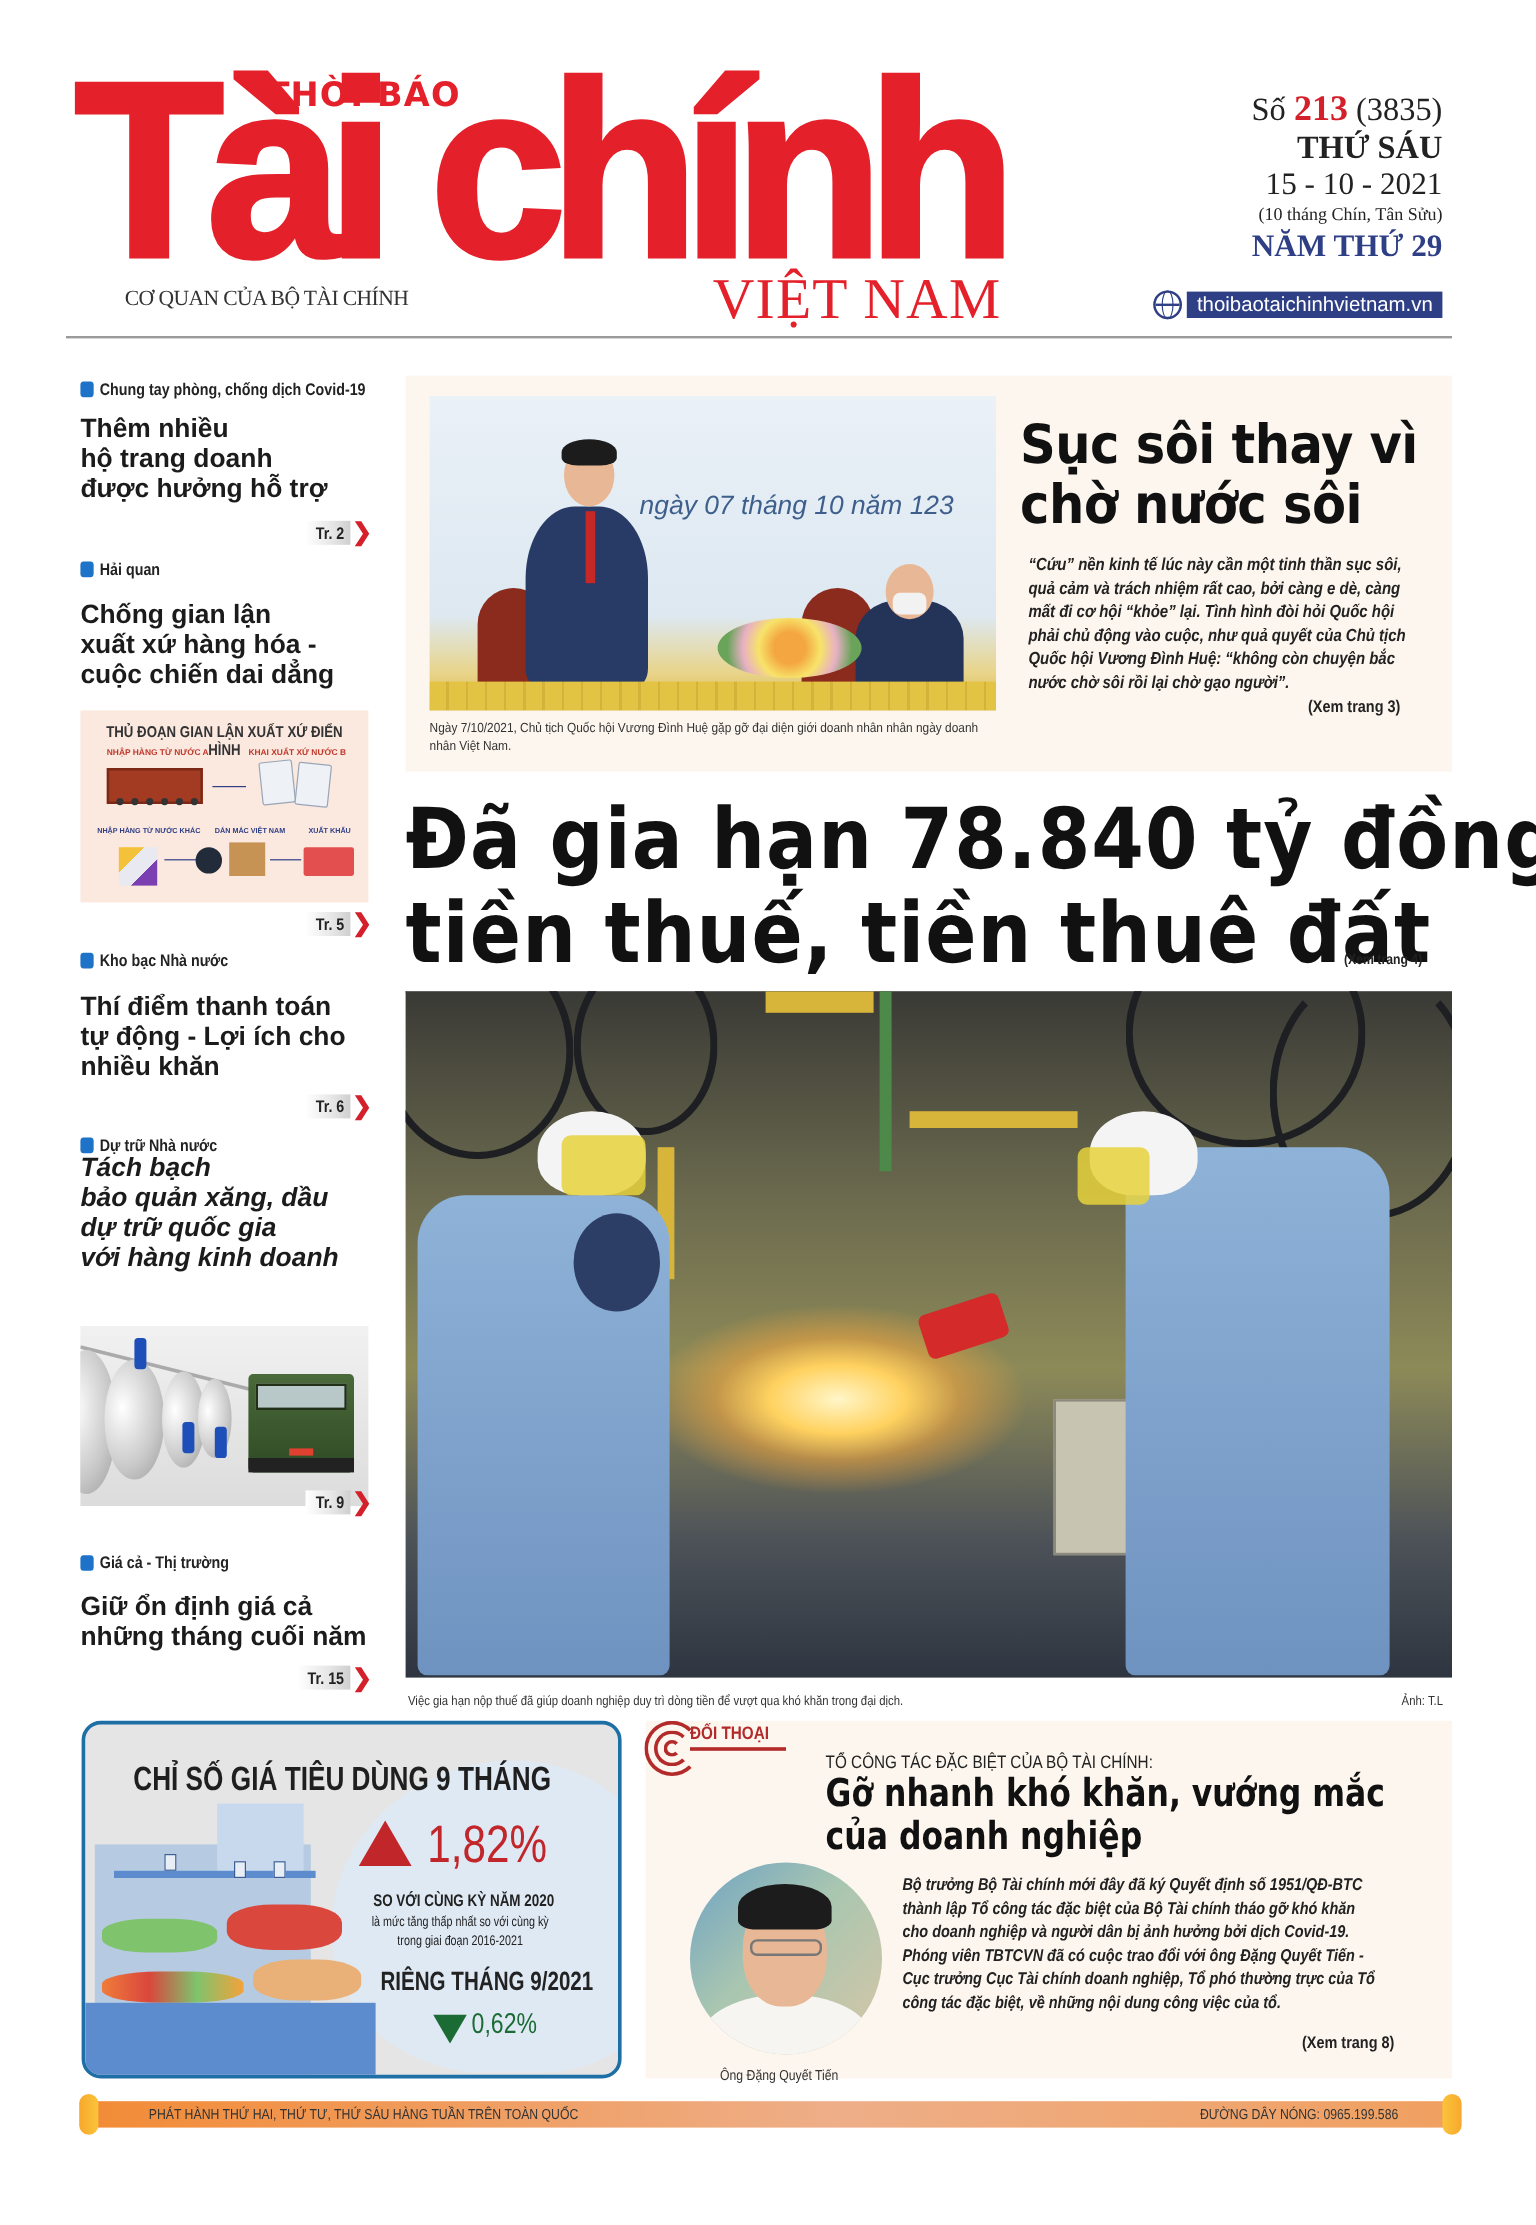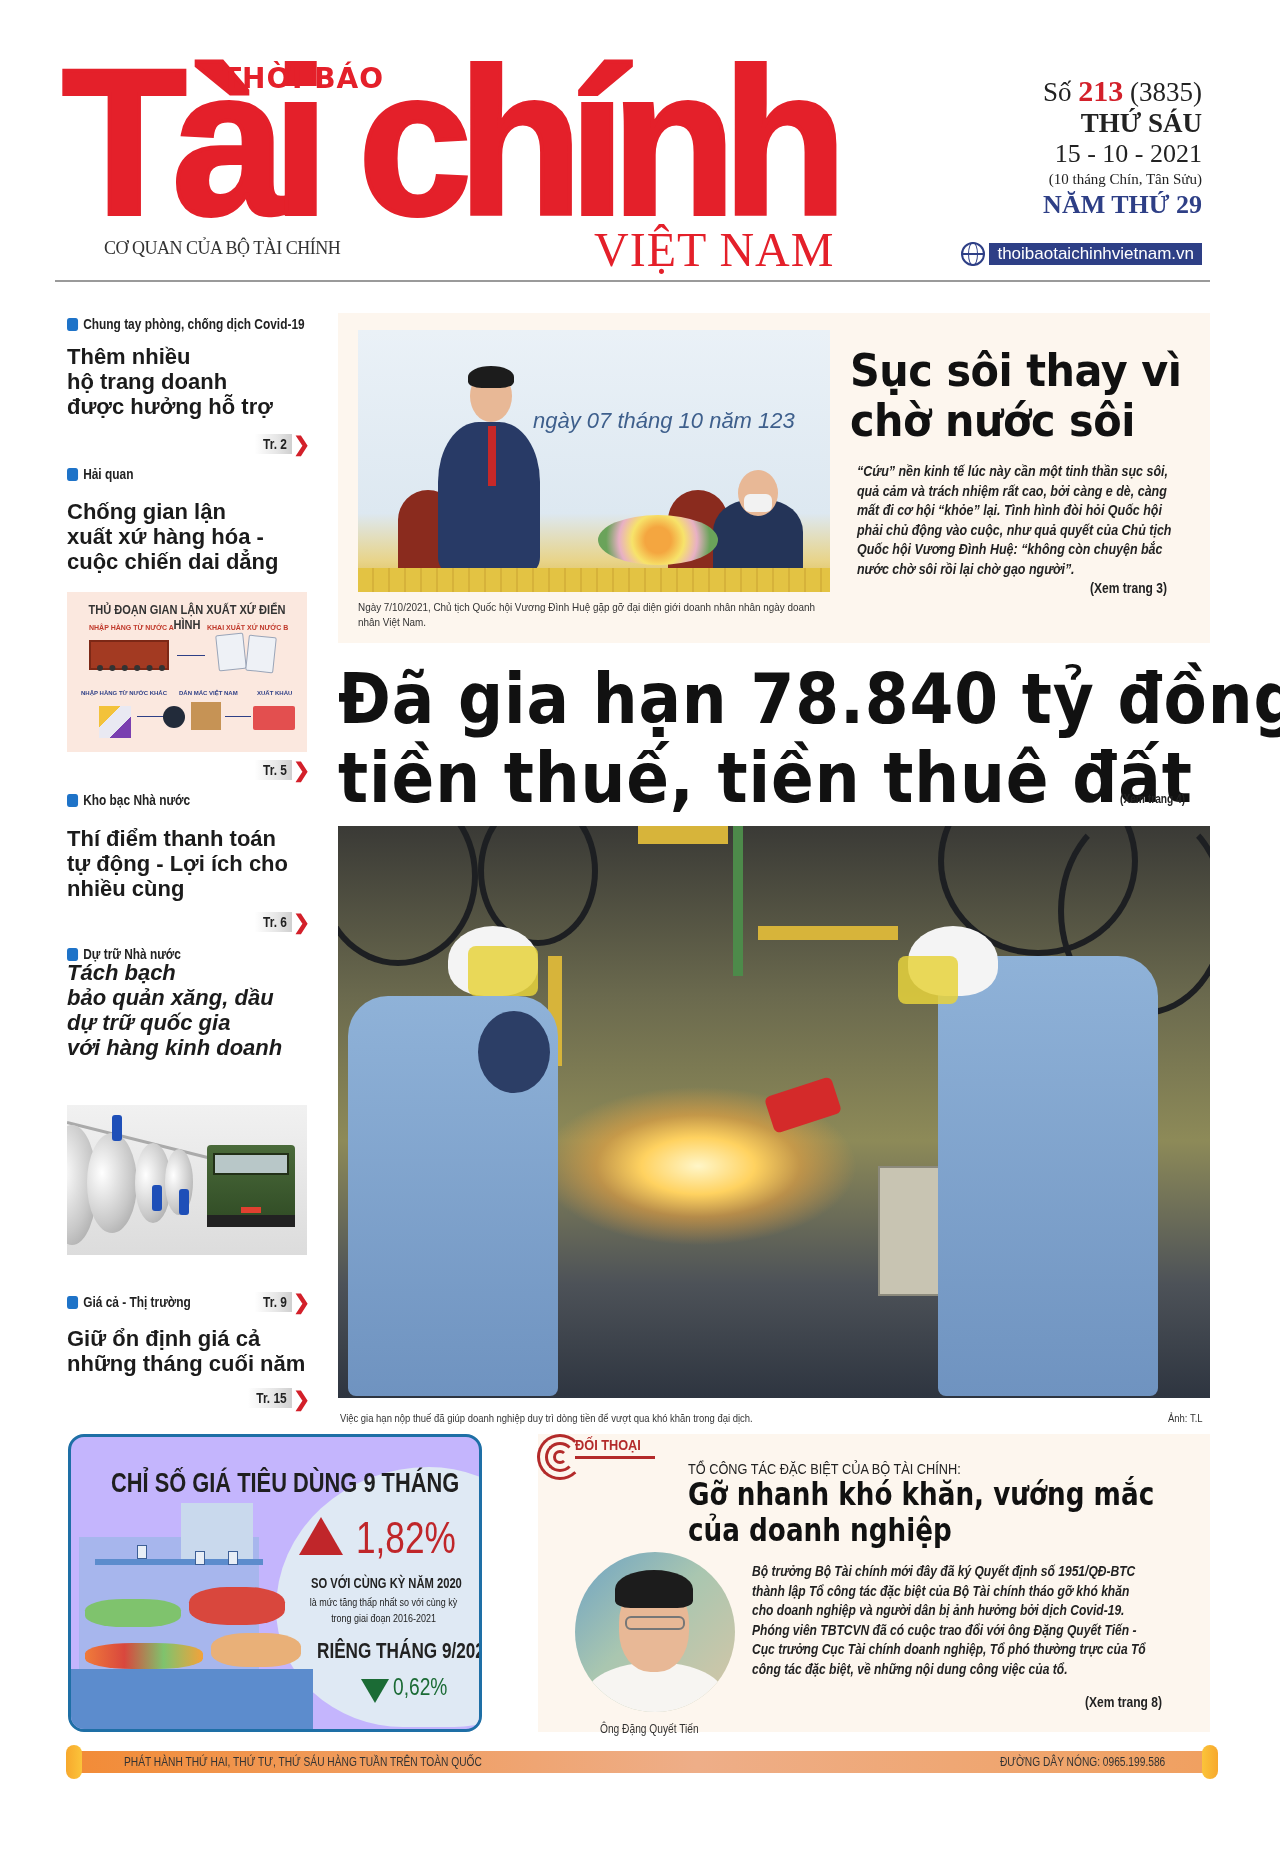--- a/index.html
+++ b/index.html
@@ -110,22 +110,22 @@
   .worker-body { position:absolute; background: linear-gradient(180deg, #8fb2d8, #6f93c0); border-radius: 40px 40px 8px 8px; }
   .helmet { position:absolute; border-radius: 50% 50% 40% 40%; background: #f4f4f4; }
   .visor { position:absolute; background: #e6d23c; border-radius: 8px; }
   .sparks { position:absolute; background: radial-gradient(ellipse at center, #fff6c8 0%, #ffd260 25%, rgba(255,170,60,0.5) 45%, rgba(255,170,60,0) 70%); }
   .glove { position:absolute; background:#d42a2a; border-radius: 6px; }
   .machine { position:absolute; background: #c8c4b2; border: 2px solid #8c8a7c; }
   #main-caption { left: 340px; top: 1412px; font-size: 11px; color: #333; transform: scaleX(0.86); transform-origin: left top; white-space: nowrap; }
   #main-credit { left: 1168px; top: 1412px; font-size: 11px; color: #333; transform: scaleX(0.86); transform-origin: left top; }
 
   
-  #cpi-box { left: 68px; top: 1434px; width: 414px; height: 298px; border: 3px solid #1e6fa6; border-radius: 16px;
-    background: #c4b5fd; overflow: hidden; }
+  #cpi-box { left: 68px; top: 1434px; width: 450px; height: 298px; border: 3px solid #1e6fa6; border-radius: 16px;
+    background: #e5e5e5; overflow: hidden; }
   #cpi-box .blob { position:absolute; left:205px; top:30px; width:280px; height:260px; background:#dfe9f4; border-radius: 60% 50% 40% 50%; }
   #cpi-title { position:absolute; left:40px; top:30px; font-size:28px; font-weight:bold; color:#1f1f1f; transform: scaleX(0.78); transform-origin:left top; white-space:nowrap; }
   .shelf { position:absolute; background:#8fb6e0; }
   .shelf-dark { position:absolute; background:#5c8ccd; }
   .produce { position:absolute; border-radius: 40%; }
   .tag { position:absolute; width:10px; height:14px; background:#e8eef6; border:1px solid #3d5f96; }
   #cpi-up-tri { position:absolute; left:228px; top:80px; width:0; height:0; border-left:22px solid transparent; border-right:22px solid transparent; border-bottom:38px solid #c0262a; }
   #cpi-val { position:absolute; left:285px; top:76px; font-size:44px; color:#c0262a; transform: scaleX(0.8); transform-origin:left top; }
   #cpi-compare { position:absolute; left:222px; top:138px; width:180px; text-align:center; font-size:14px; font-weight:bold; color:#222; transform: scaleX(0.8); white-space:nowrap;}
   #cpi-note { position:absolute; left:205px; top:157px; width:215px; text-align:center; font-size:11.5px; color:#222; line-height:16px; transform: scaleX(0.78); }
@@ -232,21 +232,21 @@
   <span class="chev">❯</span>
 </div>
 
 <div class="abs kicker" style="left:67px; top:792px;">
   <span class="sq"></span>
   <span>Kho bạc Nhà nước</span>
 </div>
 <div class="abs left-head" style="left:67px; top:826px;">
   <div>Thí điểm thanh toán</div>
   <div>tự động - Lợi ích cho</div>
-  <div>nhiều cùng</div>
+  <div>nhiều khăn</div>
 </div>
 <div class="abs pageref" style="left:230px; top:912px; width:80px;">
   <span class="tab">Tr. 6</span>
   <span class="chev">❯</span>
 </div>
 
 <div class="abs kicker" style="left:67px; top:946px;">
   <span class="sq"></span>
   <span>Dự trữ Nhà nước</span>
 </div>
@@ -265,21 +265,21 @@
   <div class="tank" style="left:98px; top:44px; width:28px; height:66px;"></div>
   <div class="worker" style="left:45px; top:10px;"></div>
   <div class="worker" style="left:85px; top:80px;"></div>
   <div class="worker" style="left:112px; top:84px;"></div>
   <div class="truck">
     <div class="win"></div>
     <div class="plate"></div>
     <div class="bump"></div>
   </div>
 </div>
-<div class="abs pageref" style="left:230px; top:1292px; width:80px;">
+<div class="abs pageref" style="left:230px; top:1242px; width:80px;">
   <span class="tab">Tr. 9</span>
   <span class="chev">❯</span>
 </div>
 
 <div class="abs kicker" style="left:67px; top:1294px;">
   <span class="sq"></span>
   <span>Giá cả - Thị trường</span>
 </div>
 <div class="abs left-head" style="left:67px; top:1326px;">
   <div>Giữ ổn định giá cả</div>

